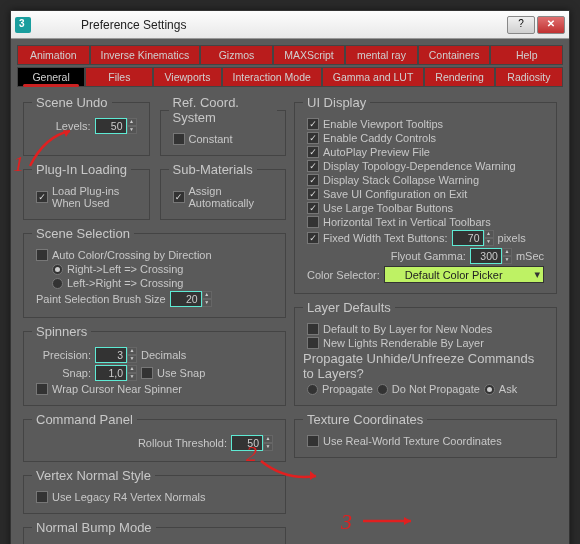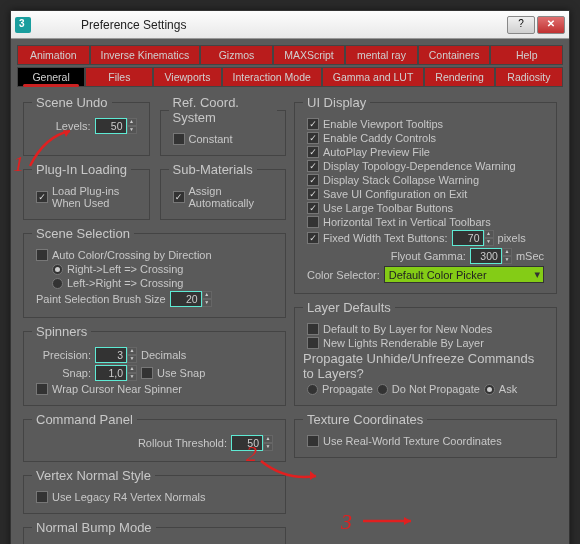--- a/index.html
+++ b/index.html
@@ -26,21 +26,21 @@
 .cb.checked::after { content: "✓"; }
 .radio { width: 11px; height: 11px; border: 1px solid #777; background: #333; border-radius: 50%; display: inline-block; position: relative; cursor: pointer; flex-shrink: 0; }
 .radio.checked::after { content: ""; width: 5px; height: 5px; background: #ccc; border-radius: 50%; position: absolute; top: 2px; left: 2px; }
 .spinner { display: inline-flex; align-items: stretch; height: 16px; }
 .spinner input { width: 32px; background: #333; border: 1px solid #5eead4; color: #ccc; text-align: right; padding: 0 3px; font-size: 10.5px; }
 .spinbtns { display: flex; flex-direction: column; }
 .spinbtn { width: 10px; height: 8px; background: #555; border: 1px solid #666; font-size: 5px; line-height: 5px; text-align: center; color: #ccc; cursor: pointer; }
 label, span.lbl { color: #c8c8c8; }
 .rt { justify-content: flex-end; }
 .indent { margin-left: 20px; }
-.dropdown { background: #84cc16; border: 1px solid #333; padding: 1px 16px 1px 4px; color: #222; position: relative; cursor: pointer; flex: 1; height: 17px; display: flex; align-items: center; }
+.dropdown { background: #bef264; border: 1px solid #333; padding: 1px 16px 1px 20px; color: #222; position: relative; cursor: pointer; flex: 1; height: 17px; display: flex; align-items: center; }
 .dropdown::after { content: "▾"; position: absolute; right: 3px; color: #333; }
 .note { color: #c8c8c8; font-size: 13px; margin: 2px 0; }
 .annot { position: absolute; color: #e02020; font-size: 22px; font-style: italic; font-family: "Comic Sans MS", cursive; pointer-events: none; z-index: 10; }
 .arrow { position: absolute; pointer-events: none; z-index: 10; }
 .twocol { display: flex; gap: 10px; }
 .twocol > * { flex: 1; }
 </style>
 </head>
 <body>
 

